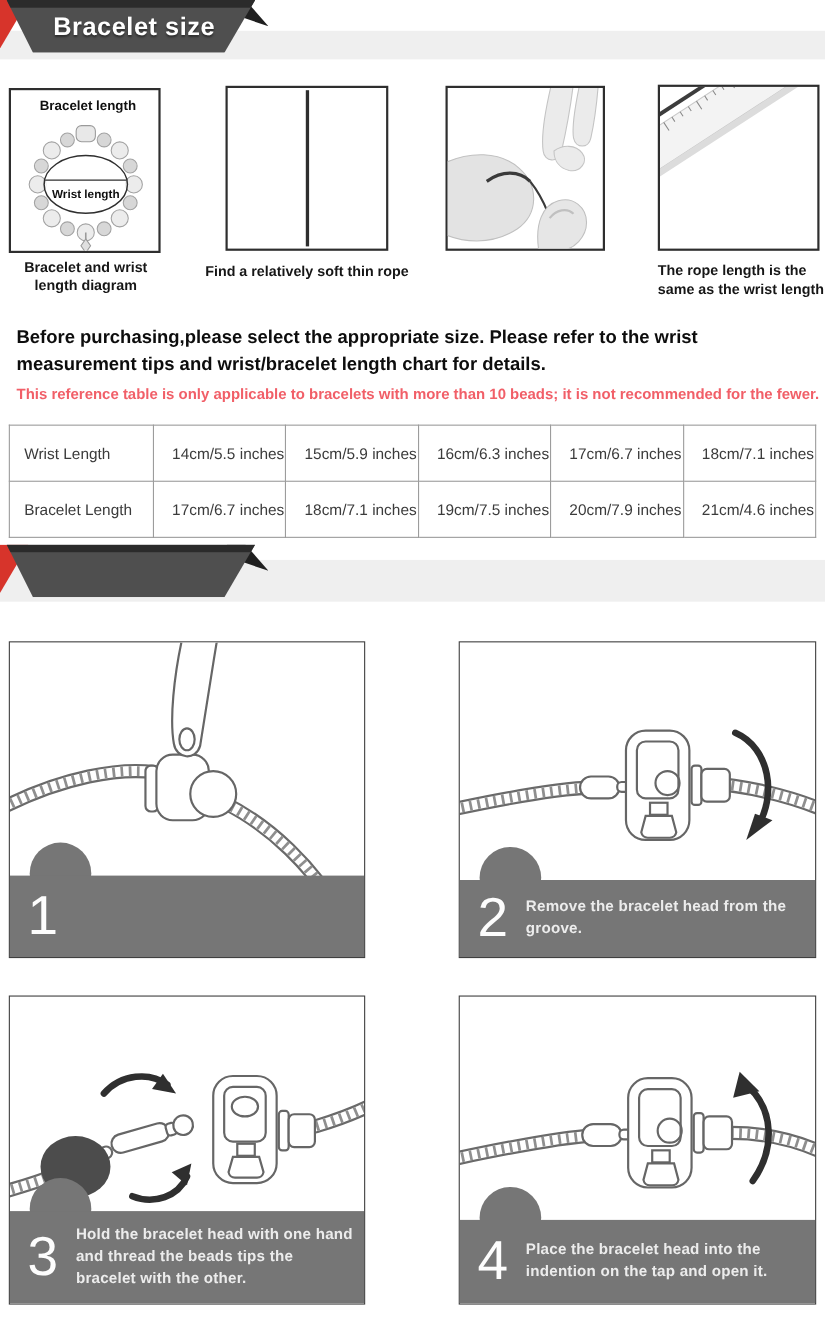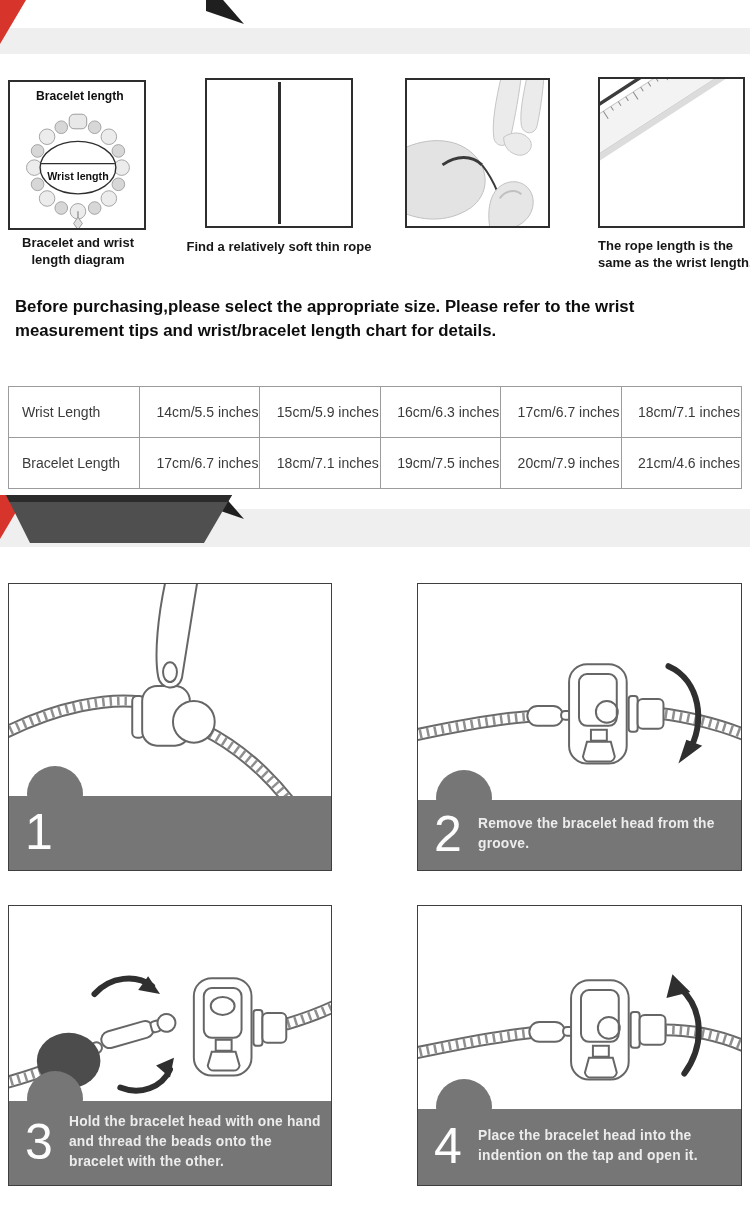--- a/index.html
+++ b/index.html
@@ -70,20 +70,24 @@
 </style>
 </head>
 <body>
 
 <div class="page">
 
   <div class="ribbon" style="top:0;">
     <div class="gray-band" style="top:28px;height:26px;"></div>
     <div class="rb-accent"></div>
     <div class="rb-fold"></div>
+    <div class="rb-body">
+      <div class="rb-strip"></div>
+      <span class="rb-text">Bracelet size</span>
+    </div>
   </div>
 
   <div class="figbox" style="left:8px;top:80px;width:138px;height:150px;">
     <svg viewBox="0 0 138 150">
       <text class="svgtxt" x="72" y="18" font-size="12.5" text-anchor="middle">Bracelet length</text>
       <g>
         <circle cx="115" cy="88" r="8" fill="#ececec" stroke="#a3a3a3"></circle>
         <circle cx="111.6" cy="105.2" r="6.5" fill="#d7d7d7" stroke="#a3a3a3"></circle>
         <circle cx="101.8" cy="119.8" r="8" fill="#ececec" stroke="#a3a3a3"></circle>
         <circle cx="87.2" cy="129.6" r="6.5" fill="#d7d7d7" stroke="#a3a3a3"></circle>
@@ -135,20 +139,21 @@
         <rect x="-60" y="-8" width="290" height="3.5" fill="#3c3c3c"></rect>
         <rect x="-60" y="2" width="290" height="34" fill="#f3f3f3" stroke="#c9c9c9"></rect>
         <path d="M-35 2 v9 M-26 2 v5 M-17 2 v5 M-8 2 v5 M1 2 v9 M10 2 v5 M19 2 v5 M28 2 v5 M37 2 v9 M46 2 v5 M55 2 v5 M64 2 v5 M73 2 v9 M82 2 v5 M91 2 v5 M100 2 v5 M109 2 v9 M118 2 v5 M127 2 v5 M136 2 v5 M145 2 v9 M154 2 v5 M163 2 v5 M172 2 v5 M181 2 v9 M190 2 v5 M199 2 v5 M208 2 v5 M217 2 v9" stroke="#8a8a8a" stroke-width="1" fill="none"></path>
         <rect x="-60" y="36" width="290" height="6" fill="#dcdcdc"></rect>
       </g>
     </svg>
   </div>
   <div class="figcap" style="left:598px;top:237px;width:160px;">The rope length is the same as the wrist length.</div>
 
   <div class="intro">Before purchasing,please select the appropriate size. Please refer to the wrist measurement tips and wrist/bracelet length chart for details.</div>
+  <div class="note">This reference table is only applicable to bracelets with more than 10 beads; it is not recommended for the fewer.</div>
 
   <table class="size-table">
     <tbody>
         <tr>
       <td class="rowlabel">Wrist Length</td>
       <td>14cm/5.5 inches</td>
       <td>15cm/5.9 inches</td>
       <td>16cm/6.3 inches</td>
       <td>17cm/6.7 inches</td>
       <td>18cm/7.1 inches</td>
@@ -249,21 +254,21 @@
         <ellipse class="part-n" cx="215" cy="100" rx="12" ry="9"></ellipse>
         <rect class="part-n" x="208" y="134" width="16" height="11"></rect>
         <path class="part-n" d="M204 146 h24 l4 14 a6 6 0 0 1 -6 5 h-20 a6 6 0 0 1 -6 -5 Z"></path>
         <rect class="part" x="246" y="104" width="9" height="36" rx="3"></rect>
         <rect class="part" x="255" y="107" width="24" height="30" rx="5"></rect>
       </svg>
     </div>
     <div class="bump"></div>
     <div class="band">
       <div class="band-num">3</div>
-      <div class="band-text">Hold the bracelet head with one hand and thread the beads onto the bracelet with the other.</div>
+      <div class="band-text">Hold the bracelet head with one hand and thread the beads tips the bracelet with the other.</div>
     </div>
   </div>
 
   <div class="step s4">
     <div class="step-art">
       <svg viewBox="0 0 325 205">
         <path class="rope-o" d="M-6 148 C 50 136, 96 128, 124 126"></path>
         <path class="rope-i" d="M-6 148 C 50 136, 96 128, 124 126"></path>
         <path class="rope-d" d="M-6 148 C 50 136, 96 128, 124 126"></path>
         <path class="rope-o" d="M248 124 C 282 124, 310 132, 332 142"></path>

